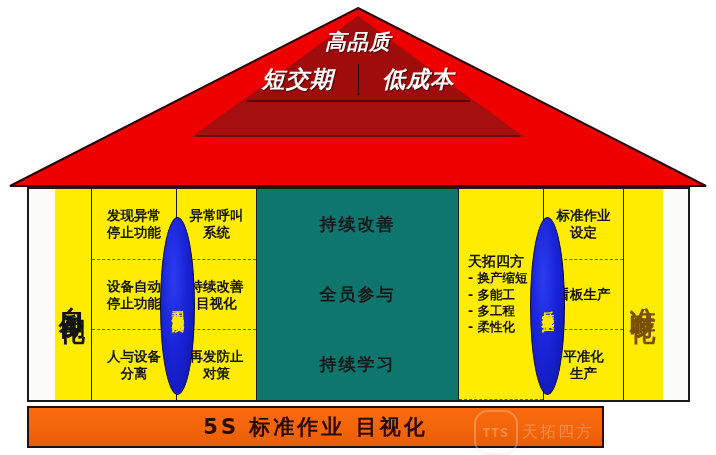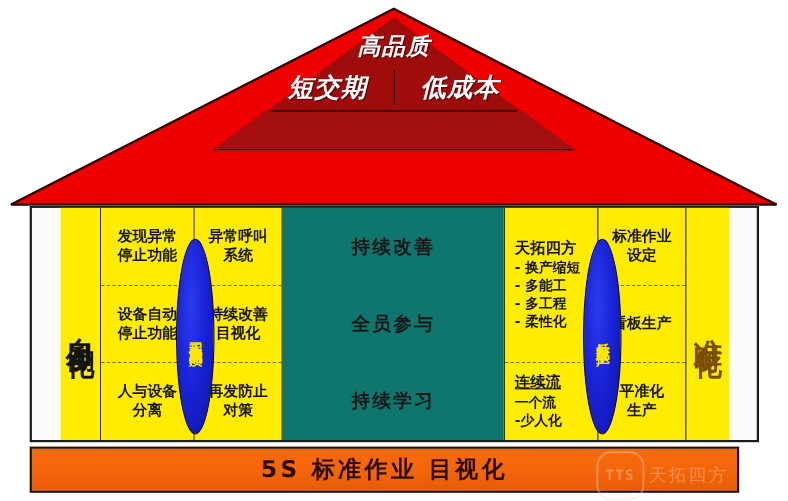--- a/index.html
+++ b/index.html
@@ -76,21 +76,21 @@
     background:radial-gradient(ellipse at 38% 34%, #2b3cf0 0%, #1a24d8 42%, #0d12a8 100%);
     border:1.5px solid #05063e;
     display:flex;align-items:center;justify-content:center;
     writing-mode:vertical-rl;text-orientation:upright;
     color:#ffe800;font-size:12.5px;font-weight:bold;letter-spacing:1.5px;
     z-index:6;
   }
 
   
   .foundation{
-    position:absolute;left:27px;top:406px;width:645px;height:42px;
+    position:absolute;left:27px;top:406px;width:577px;height:42px;
     background:linear-gradient(180deg,#f96a0d 0%,#f2650b 55%,#e85c05 100%);
     border:2px solid #2a0c00;box-sizing:border-box;
     display:flex;align-items:center;justify-content:center;
     color:#2b0a00;font-size:21px;font-weight:bold;letter-spacing:3px;
   }
   .watermark{
     position:absolute;right:8px;top:10px;height:28px;
     display:flex;align-items:center;gap:4px;opacity:.34;
     pointer-events:none;
   }
@@ -169,25 +169,20 @@
     </div>
 
     <div class="stack solid-l" style="left:429px;width:85px;">
       <div class="cellbox left-al dash" style="flex:2;">
         <span class="hd">天拓四方</span>
         <span class="bul">- 换产缩短</span>
         <span class="bul">- 多能工</span>
         <span class="bul">- 多工程</span>
         <span class="bul">- 柔性化</span>
       </div>
-      <div class="cellbox left-al" style="flex:1;">
-        <span class="hd ul">连续流</span>
-        <span class="bul">一个流</span>
-        <span class="bul">-少人化</span>
-      </div>
     </div>
 
     <div class="stack solid-l" style="left:514px;width:80px;">
       <div class="cellbox dash">
         <span>标准作业</span>
         <span>设定</span>
       </div>
       <div class="cellbox dash">
         <span>看板生产</span>
         <span></span>

